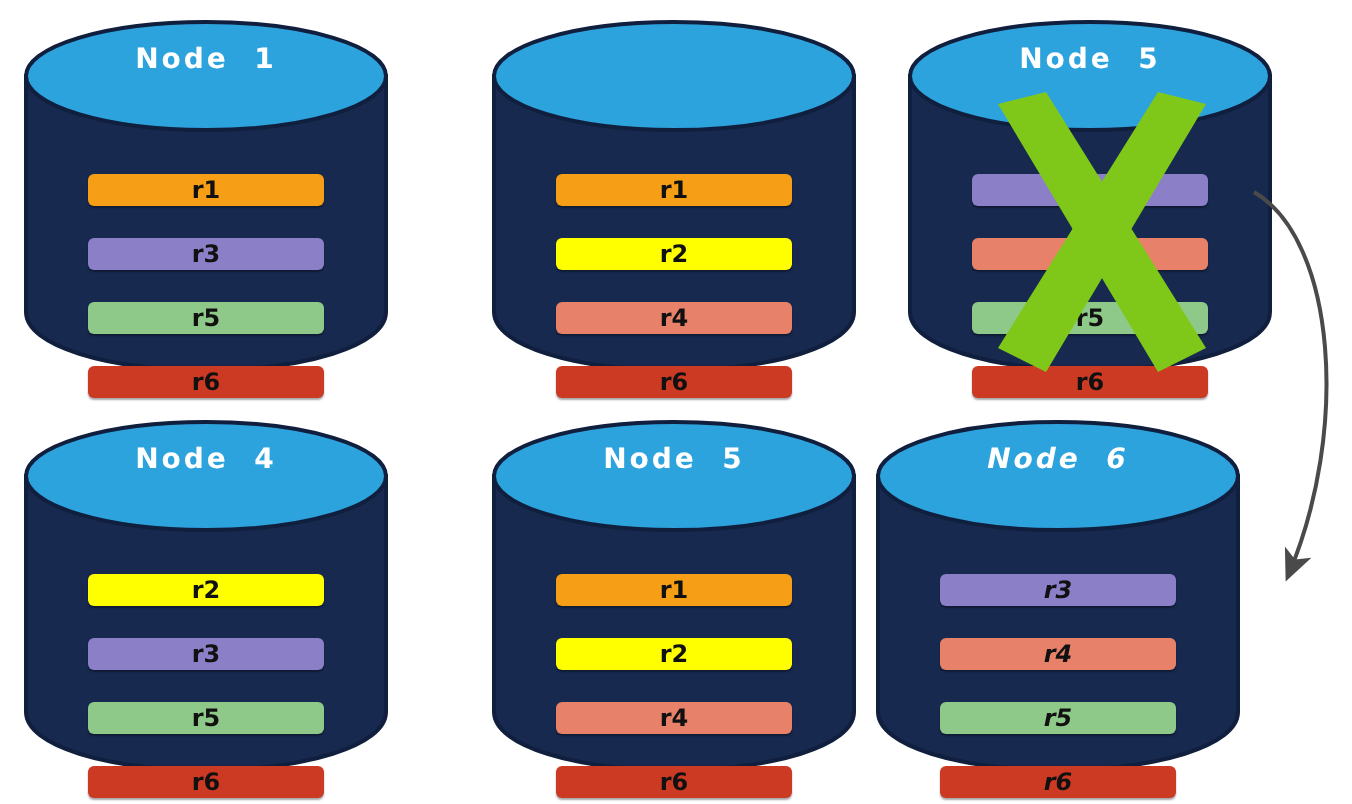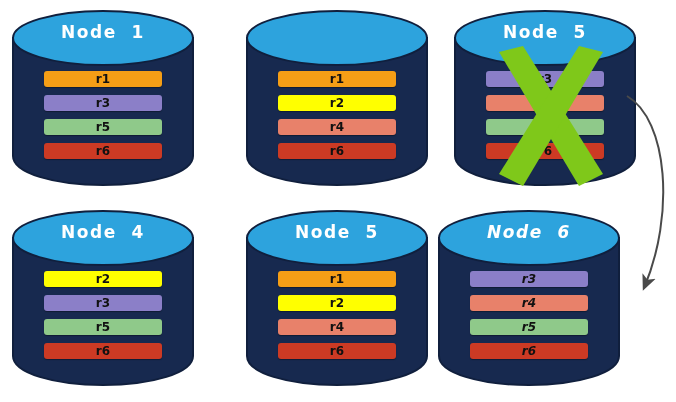--- a/index.html
+++ b/index.html
@@ -36,21 +36,21 @@
     overflow: visible;
   }
 
   .node-title {
     position: absolute;
     left: 0;
     top: 14px;
     width: 184px;
     text-align: center;
     color: #ffffff;
-    font-size: 17px;
+    font-size: 14px;
     font-weight: bold;
     letter-spacing: 1.5px;
     font-family: "DejaVu Sans", "Liberation Sans", sans-serif;
     pointer-events: none;
     white-space: pre;
   }
 
   .bars {
     position: absolute;
     left: 33px;
@@ -63,20 +63,21 @@
     height: 16px;
     margin-bottom: 8px;
     border-radius: 3px;
     text-align: center;
     line-height: 16px;
     font-size: 12px;
     font-weight: bold;
     color: #111111;
     font-family: "DejaVu Sans", "Liberation Sans", sans-serif;
     box-shadow: 0 1px 1px rgba(0,0,0,0.35);
+    margin-top: 16px;
   }
 
   .xmark {
     position: absolute;
     left: 42px;
     top: 38px;
     width: 112px;
     height: 140px;
     pointer-events: none;
   }

